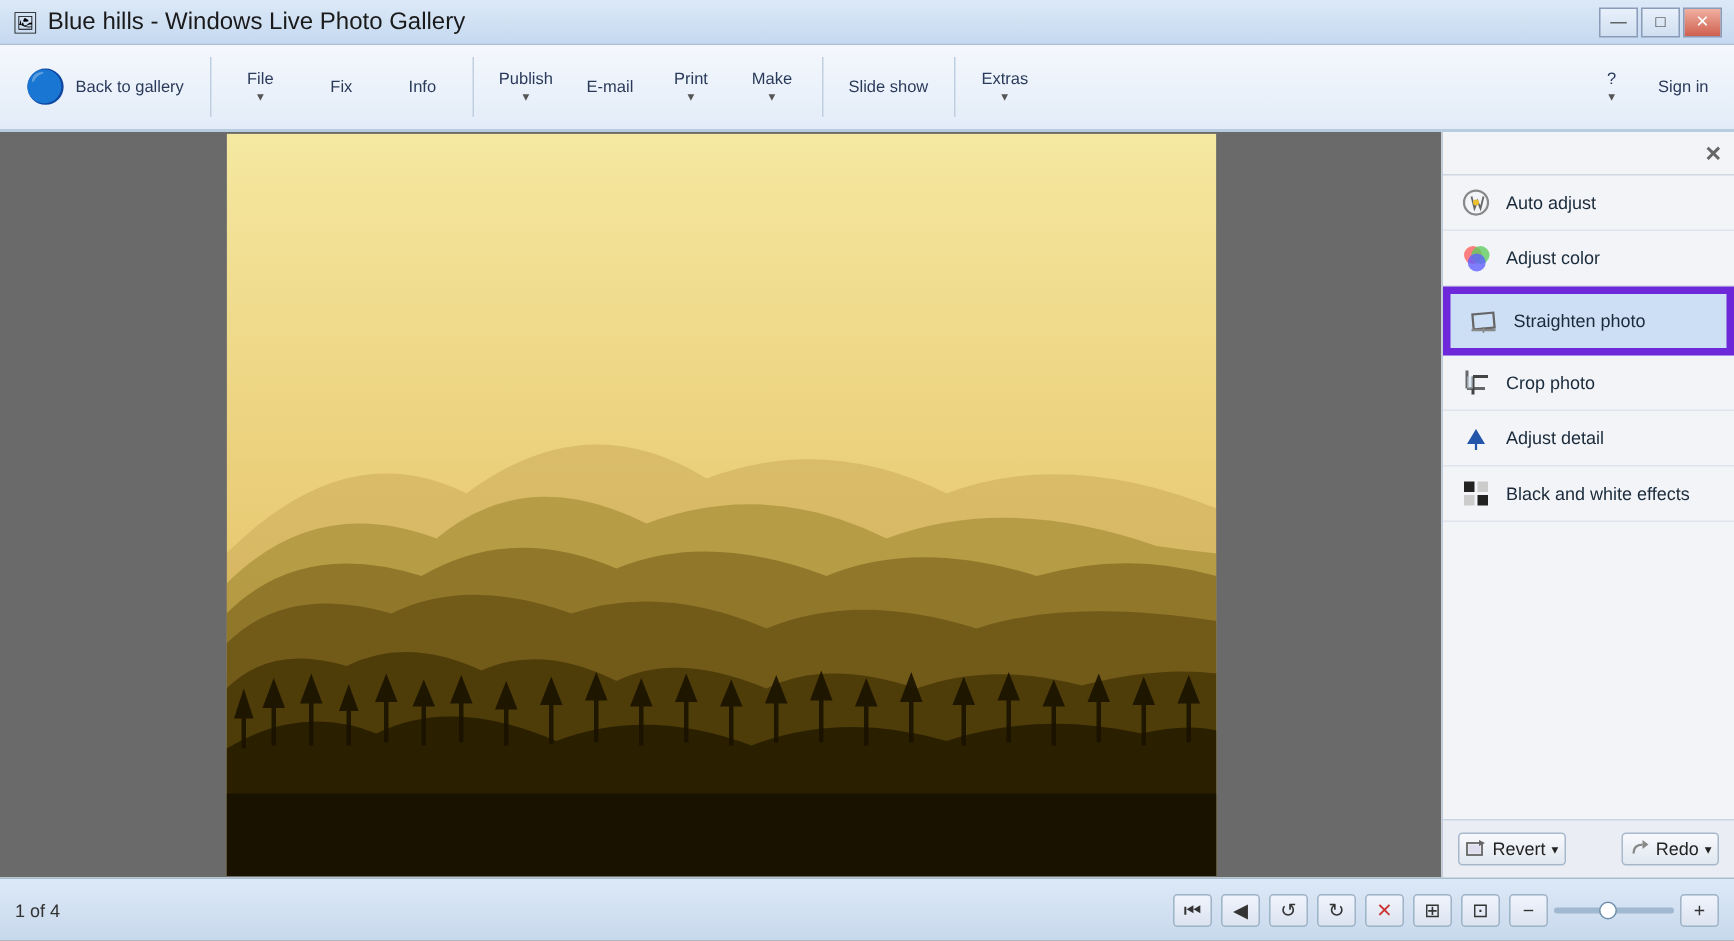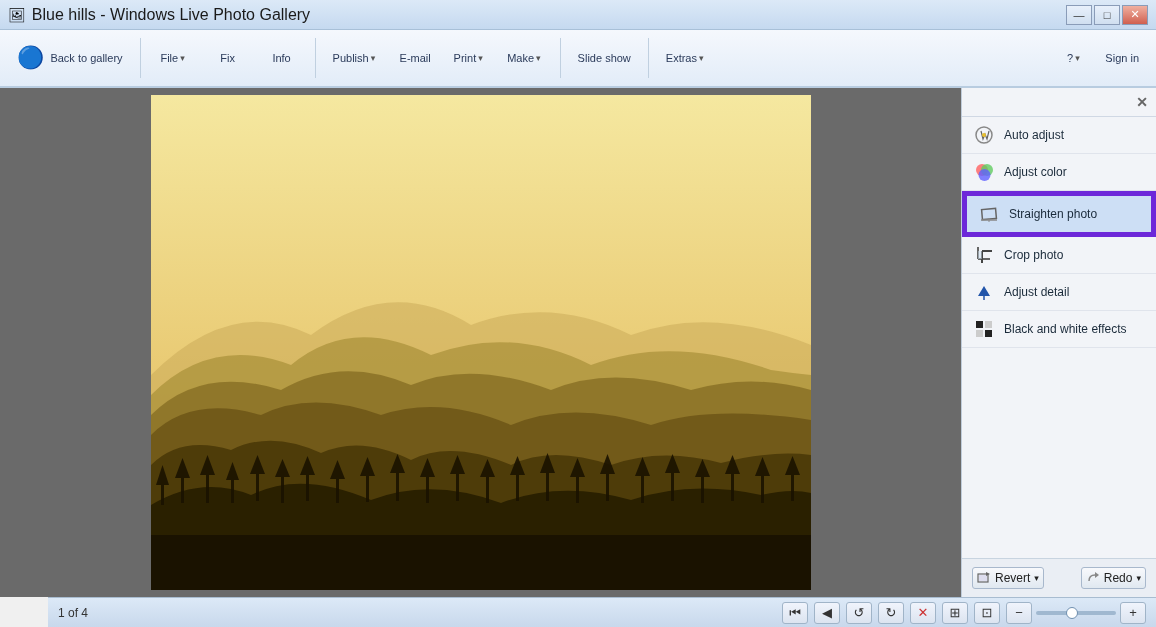--- a/index.html
+++ b/index.html
@@ -28,21 +28,21 @@
       background: linear-gradient(to bottom, #f5f8fd, #e2ecf8);
       height: 58px;
       display: flex;
       align-items: center;
       padding: 0 8px;
       border-bottom: 2px solid #b8cce0;
       flex-shrink: 0;
       gap: 4px;
     }
     .toolbar-btn {
-      display: flex; flex-direction: row; align-items: center; justify-content: center;
+      display: flex; flex-direction: column; align-items: center; justify-content: center;
       padding: 4px 8px; min-width: 50px; height: 50px; cursor: pointer; border-radius: 3px;
       border: 1px solid transparent; font-size: 11px; color: #2a3a5a; gap: 3px;
     }
     .toolbar-sep { width: 1px; height: 40px; background: #c0d0e0; margin: 0 4px; }
     .toolbar-btn-with-arrow { display: flex; align-items: center; gap: 0; }
     .arrow-part { font-size: 9px; color: #555; padding: 0 2px; cursor: pointer; }
 
     
     #main { display: flex; flex: 1; overflow: hidden; }
 
@@ -96,29 +96,28 @@
       background: #eaeef4;
     }
     .footer-btn {
       display: flex; align-items: center; gap: 4px; padding: 3px 4px;
       background: linear-gradient(to bottom, #f8f9fc, #e0e8f0);
       border: 1px solid #a8b8cc; border-radius: 3px; cursor: pointer; font-size: 12px; color: #222;
     }
 
     
     #bottombar {
-      height: 30px;
+      height: 42px;
       background: linear-gradient(to bottom, #dce9f7, #c8d8ec);
       border-top: 1px solid #a8bcd0;
       display: flex;
       align-items: center;
       padding: 0 10px;
       justify-content: space-between;
       flex-shrink: 0;
-      margin-left: 48px;
     }
     #photo-count { font-size: 12px; color: #333; }
     #nav-controls { display: flex; align-items: center; gap: 6px; }
     .nav-btn {
       width: 26px; height: 22px; background: linear-gradient(to bottom, #f0f4fc, #dce4f0);
       border: 1px solid #a0b4c8; border-radius: 3px; cursor: pointer;
       display: flex; align-items: center; justify-content: center; font-size: 13px; color: #333;
     }
     #zoom-controls { display: flex; align-items: center; gap: 4px; }
     #zoom-slider {

